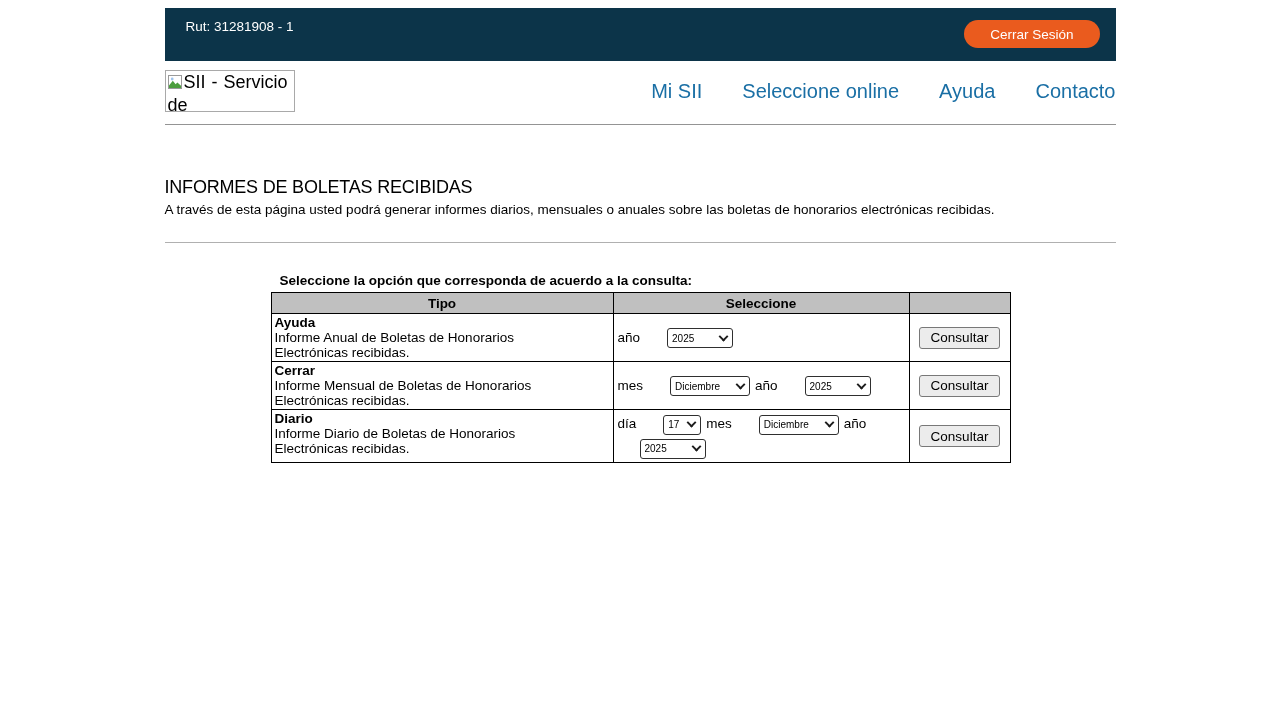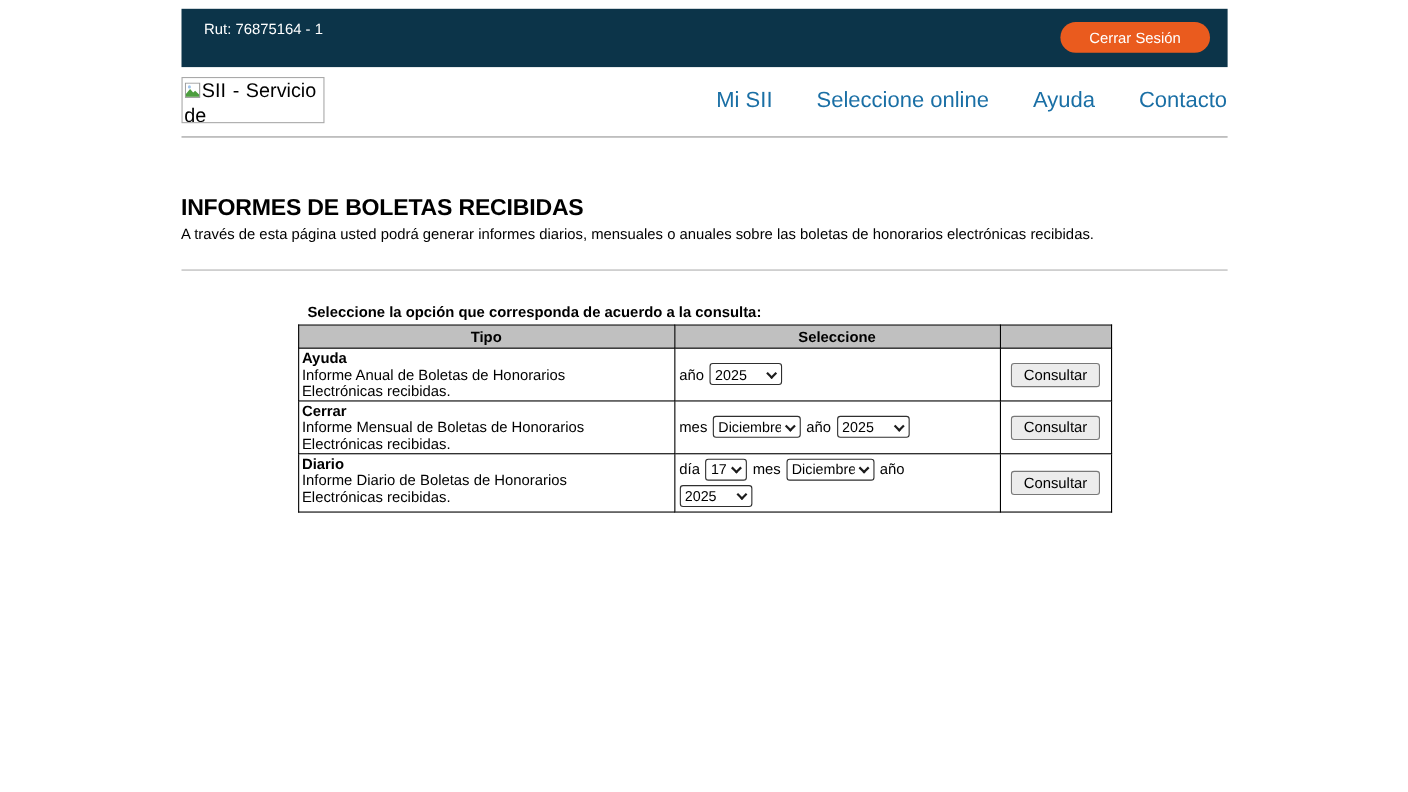--- a/index.html
+++ b/index.html
@@ -67,22 +67,22 @@
   .nav a {
     color: #1a6fa5;
     text-decoration: none;
     font-size: 20px;
     text-align: right;
   }
 
   
   .page-title {
     margin-top: 52px;
-    font-size: 21px;
-    font-weight: bold;
+    font-size: 18px;
+    font-weight: normal;
     letter-spacing: -0.2px;
   }
   .page-desc {
     margin-top: 4px;
     font-size: 13.5px;
   }
   .section-divider {
     margin-top: 25px;
     border: none;
     border-top: 1px solid #b0b0b0;
@@ -133,27 +133,28 @@
     width: 5px; height: 5px;
     border-right: 2px solid #1c1c1c;
     border-bottom: 2px solid #1c1c1c;
     transform: translateY(-70%) rotate(45deg);
     pointer-events: none;
   }
   select {
     appearance: none;
     -webkit-appearance: none;
     font-family: inherit;
-    font-size: 13px;
+    font-size: 10px;
     height: 20px;
     padding: 0 17px 0 4px;
     border: 1px solid #2f2f2f;
     border-radius: 3px;
     background: #ffffff;
     color: #000;
+    margin-left: 22px;
   }
   .w-year  { width: 66px; }
   .w-month { width: 80px; }
   .w-day   { width: 38px; }
 
   td.cell-act { text-align: center; vertical-align: middle; }
   .consultar-btn {
     font-family: inherit;
     font-size: 13.5px;
     padding: 1px 11px;
@@ -164,21 +165,21 @@
     color: #000;
     cursor: pointer;
   }
 </style>
 </head>
 <body>
 
 <div class="page">
 
   <div class="topbar">
-    <span class="rut-text">Rut: 76875164 - 1</span>
+    <span class="rut-text">Rut: 31281908 - 1</span>
     <button class="logout-btn">Cerrar Sesión</button>
   </div>
 
   <div class="header">
     <a class="logo-box" href="#">
       <span class="logo-alt"><span class="broken-img"><svg width="15" height="15" viewBox="0 0 15 15">
               <rect x="0.5" y="0.5" width="13" height="13" fill="#ffffff" stroke="#9a9a9a"></rect>
               <circle cx="4.2" cy="4" r="1.4" fill="#9fc3ec"></circle>
               <path d="M1 10.5 L4.8 5.8 L7.6 9.2 L9.4 7.4 L13 10.8 L13 13 L1 13 Z" fill="#4d9e3f"></path>
             </svg></span><span>SII - Servicio de</span></span>

